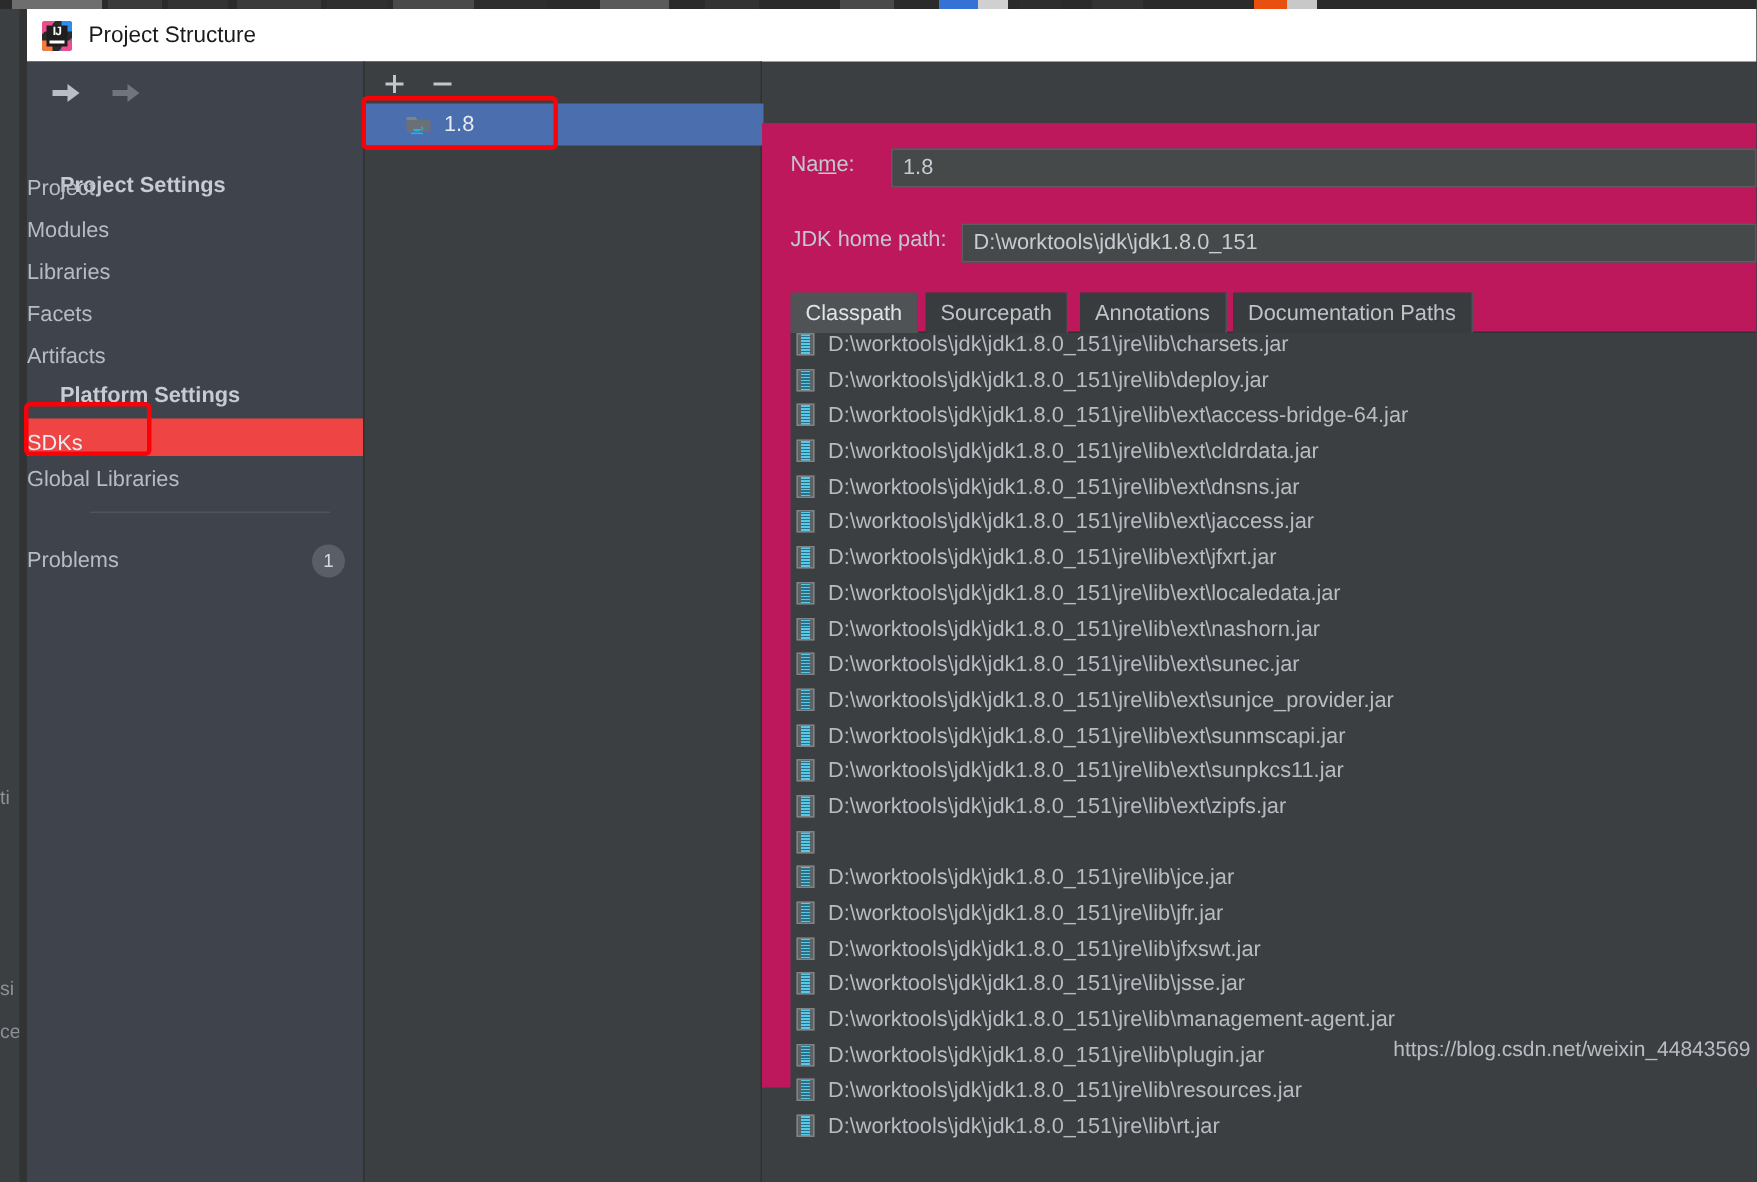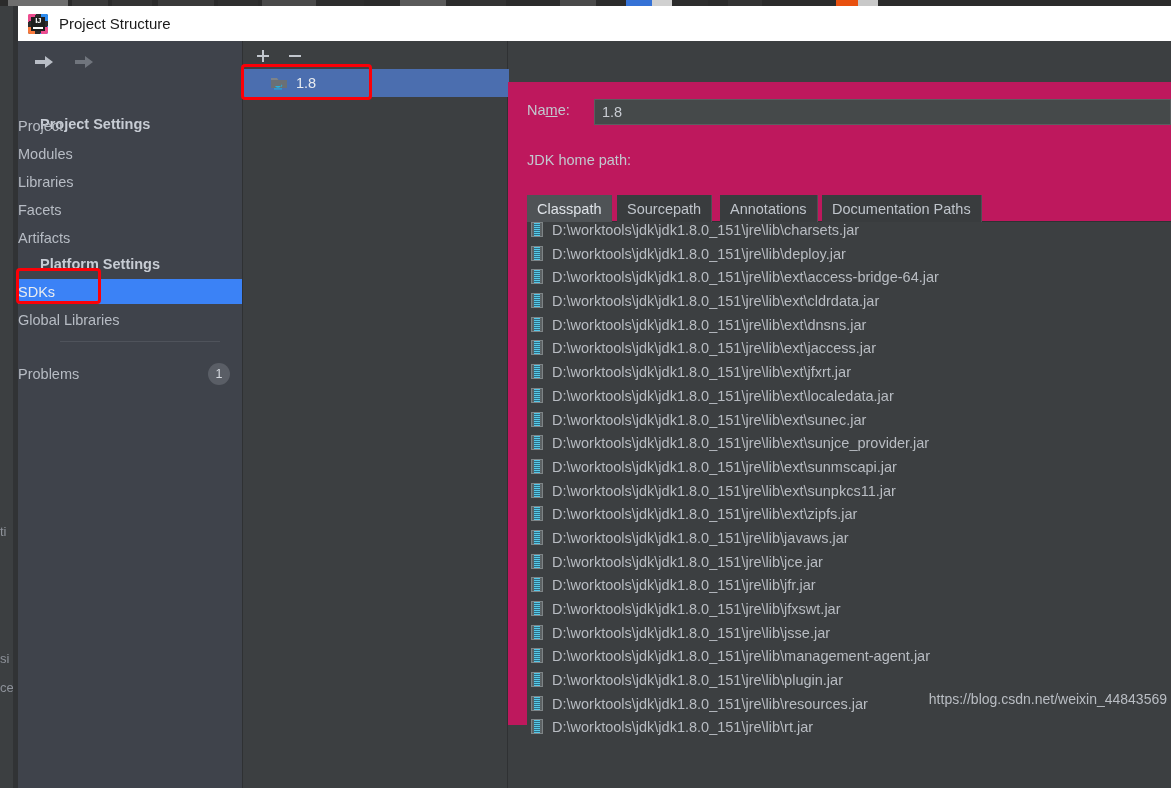--- a/index.html
+++ b/index.html
@@ -54,21 +54,21 @@
   .arrowbtn { position: absolute; top: 6px; width: 28px; height: 22px; cursor: pointer; }
   .arrowbtn svg { display: block; }
   .nav-sec {
     position: absolute; left: 0; width: 224px; height: 25px; display: flex; align-items: center;
     padding-left: 22px; font-size: 14.5px; font-weight: bold; color: #c7ccd4; font-family: "Liberation Sans", sans-serif;
   }
   .nav-item {
     position: absolute; left: 0; width: 224px; height: 25px; display: flex; align-items: center;
     font-size: 14.5px; color: #b7bcc4; font-family: "Liberation Sans", sans-serif; cursor: pointer;
   }
-  .nav-item.selected { background: #3b82f6; color: #e9ecf0; }
+  .nav-item.selected { background: #ef4444; color: #e9ecf0; align-items: flex-end; }
   .nav-divider { position: absolute; left: 42px; width: 160px; height: 1px; background: #4f535b; }
   .badge {
     position: absolute; right: 0; top: 1px; width: 22px; height: 22px; border-radius: 50%;
     background: #5a5e66; color: #d6dae0; font-size: 12.5px; display: flex; align-items: center; justify-content: center;
     font-family: "Liberation Sans", sans-serif;
   }
   .nav-item .badgewrap { position: absolute; left: 212px; top: 1px; }
 
   
   .midpanel { position: absolute; left: 224px; top: 0; width: 266px; height: 747px; background: #3c3f41; border-left: 1px solid #2f3133; border-right: 1px solid #2f3133; }
@@ -252,20 +252,23 @@
         <div class="fieldrow" style="left:19px; top:20px;">
           <span class="fieldlabel">Na<u>m</u>e:</span>
         </div>
         <div class="fieldinput" style="position:absolute; left:86px; top:17px; width:577px;">
           <span>1.8</span>
         </div>
 
         <div class="fieldrow" style="left:19px; top:70px;">
           <span class="fieldlabel">JDK home path:</span>
         </div>
+        <div class="fieldinput" style="position:absolute; left:133px; top:67px; width:530px;">
+          <span>D:\worktools\jdk\jdk1.8.0_151</span>
+        </div>
 
         <div class="tabstrip">
           <div class="tab active" style="left:0px;">
             <span>Classpath</span>
           </div>
           <div class="tab" style="left:90px;">
             <span>Sourcepath</span>
           </div>
           <div class="tab" style="left:193px;">
             <span>Annotations</span>
@@ -330,20 +333,27 @@
                 <span class="body"></span>
                 <span class="zip"></span>
               </span>
               <span class="jartext">D:\worktools\jdk\jdk1.8.0_151\jre\lib\ext\localedata.jar</span>
             </div>
             <div class="jarrow">
               <span class="jaricon">
                 <span class="body"></span>
                 <span class="zip"></span>
               </span>
+              <span class="jartext">D:\worktools\jdk\jdk1.8.0_151\jre\lib\ext\nashorn.jar</span>
+            </div>
+            <div class="jarrow">
+              <span class="jaricon">
+                <span class="body"></span>
+                <span class="zip"></span>
+              </span>
               <span class="jartext">D:\worktools\jdk\jdk1.8.0_151\jre\lib\ext\sunec.jar</span>
             </div>
             <div class="jarrow">
               <span class="jaricon">
                 <span class="body"></span>
                 <span class="zip"></span>
               </span>
               <span class="jartext">D:\worktools\jdk\jdk1.8.0_151\jre\lib\ext\sunjce_provider.jar</span>
             </div>
             <div class="jarrow">
@@ -365,21 +375,20 @@
                 <span class="body"></span>
                 <span class="zip"></span>
               </span>
               <span class="jartext">D:\worktools\jdk\jdk1.8.0_151\jre\lib\ext\zipfs.jar</span>
             </div>
             <div class="jarrow">
               <span class="jaricon">
                 <span class="body"></span>
                 <span class="zip"></span>
               </span>
-              <span class="jartext">D:\worktools\jdk\jdk1.8.0_151\jre\lib\javaws.jar</span>
             </div>
             <div class="jarrow">
               <span class="jaricon">
                 <span class="body"></span>
                 <span class="zip"></span>
               </span>
               <span class="jartext">D:\worktools\jdk\jdk1.8.0_151\jre\lib\jce.jar</span>
             </div>
             <div class="jarrow">
               <span class="jaricon">

